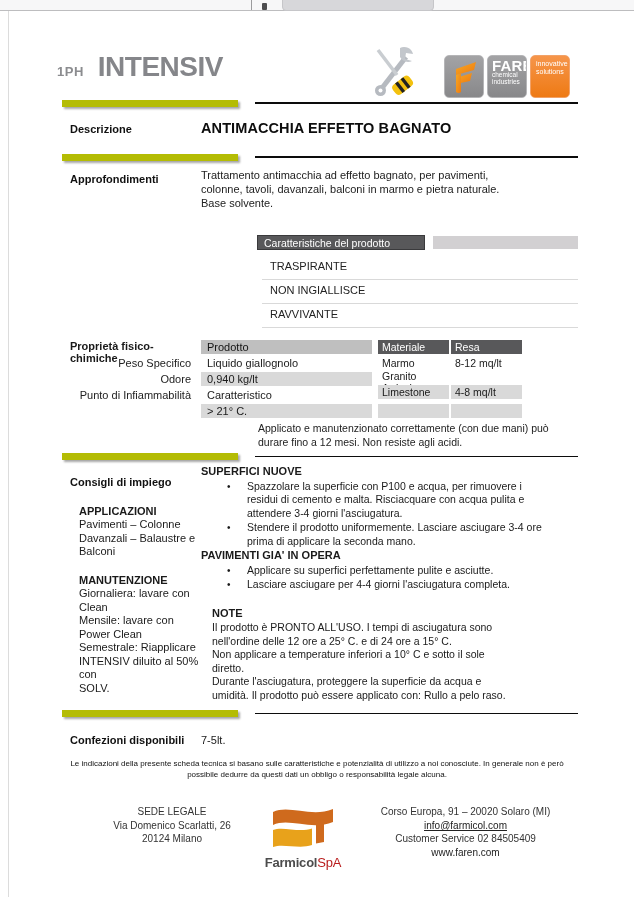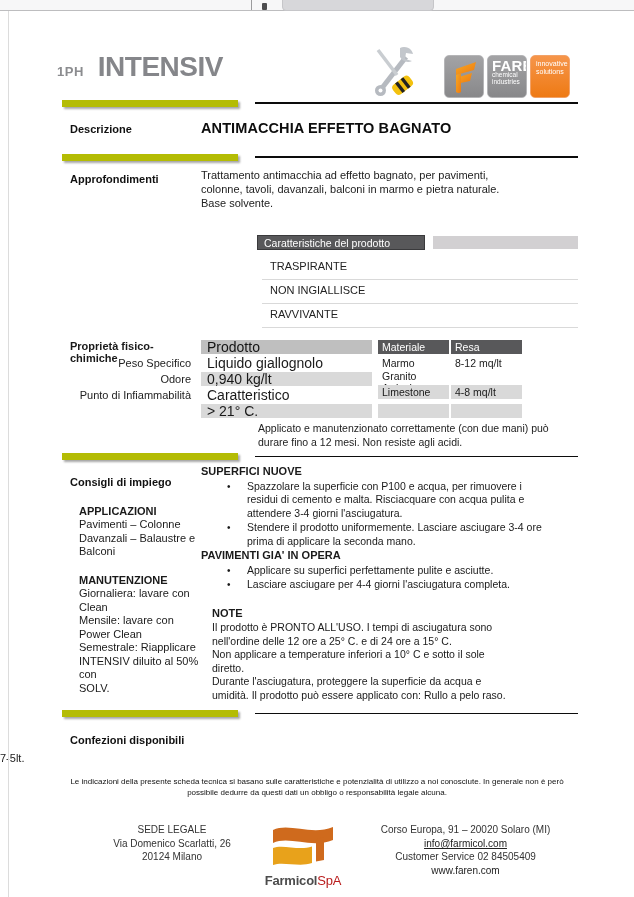--- a/index.html
+++ b/index.html
@@ -57,21 +57,21 @@
   .carat-light{background:#d2d0d2;width:145px;height:13px;margin-left:8px;}
   .features{margin:6px 56px 0 262px;}
   .feature{font-size:11px;color:#222;padding:4px 0 7px 8px;border-bottom:1px solid #d9d9d9;}
 
   
   .prop{display:flex;margin:12px 50px 0 0;}
   .prop .labels{width:201px;flex:none;box-sizing:border-box;text-align:right;padding-right:10px;}
   .prop .labels .title{text-align:left;padding-left:70px;font-size:11px;font-weight:bold;height:16px;box-sizing:border-box;}
   .prop .labels .pl{font-size:11px;height:16px;line-height:15px;color:#222;}
   .ptable{width:171px;flex:none;}
-  .ptable .cell{font-size:14px;padding:1px 6px;height:12px;line-height:12px;margin-bottom:2px;box-sizing:content-box;}
+  .ptable .cell{font-size:11px;padding:1px 6px;height:12px;line-height:12px;margin-bottom:2px;box-sizing:content-box;}
   .ptable .head{background:#bfbfbf;color:#141414;}
   .c-white{background:#ffffff;}
   .c-gray{background:#d9d9d9;}
   .rtable{margin-left:6px;width:144px;flex:none;font-size:10.5px;}
   .rtable .rrow{display:flex;gap:2px;margin-bottom:2px;}
   .rtable .rc{box-sizing:border-box;padding:1px 4px;}
   .rtable .c1{width:71px;}
   .rtable .c2{width:71px;}
   .rtable .rhead{background:#58585a;color:#fff;height:14px;line-height:12px;}
   .rtable .tall{height:27px;line-height:12.5px;}
@@ -89,21 +89,21 @@
   .consigli .right{flex:1;font-size:10.5px;line-height:13.5px;}
   .bold-head{font-weight:bold;font-size:11px;margin-top:1px;}
   .bullet-item{display:flex;margin-top:1px;}
   .bullet-item .dot{width:20px;padding-left:26px;flex:none;font-size:10px;}
   .bullet-item .btxt{flex:1;max-width:300px;}
   .note-block{margin-top:15px;margin-left:11px;max-width:306px;}
   .note-block .bold-head{margin-bottom:1px;}
 
   
   .sep4{margin-top:7px;}
-  .conf-row{margin-top:13px;flex-direction:column;}
+  .conf-row{margin-top:13px;}
   .conf-val{font-size:11px;}
   .disclaimer{margin:11px auto 0;width:520px;text-align:center;font-size:8px;line-height:10.5px;color:#111;}
 
   
   .footer{display:flex;margin-top:22px;padding-left:57px;}
   .f-left{width:230px;flex:none;text-align:center;font-size:10px;line-height:13.5px;color:#333;padding-top:3px;}
   .f-logo{width:80px;flex:none;margin-left:-24px;text-align:center;}
   .f-logo .wordmark{font-size:13px;margin-top:1px;letter-spacing:-.2px;}
   .f-logo .wordmark .w1{font-weight:bold;color:#4c4c4c;}
   .f-logo .wordmark .w2{color:#b91c1c;}

